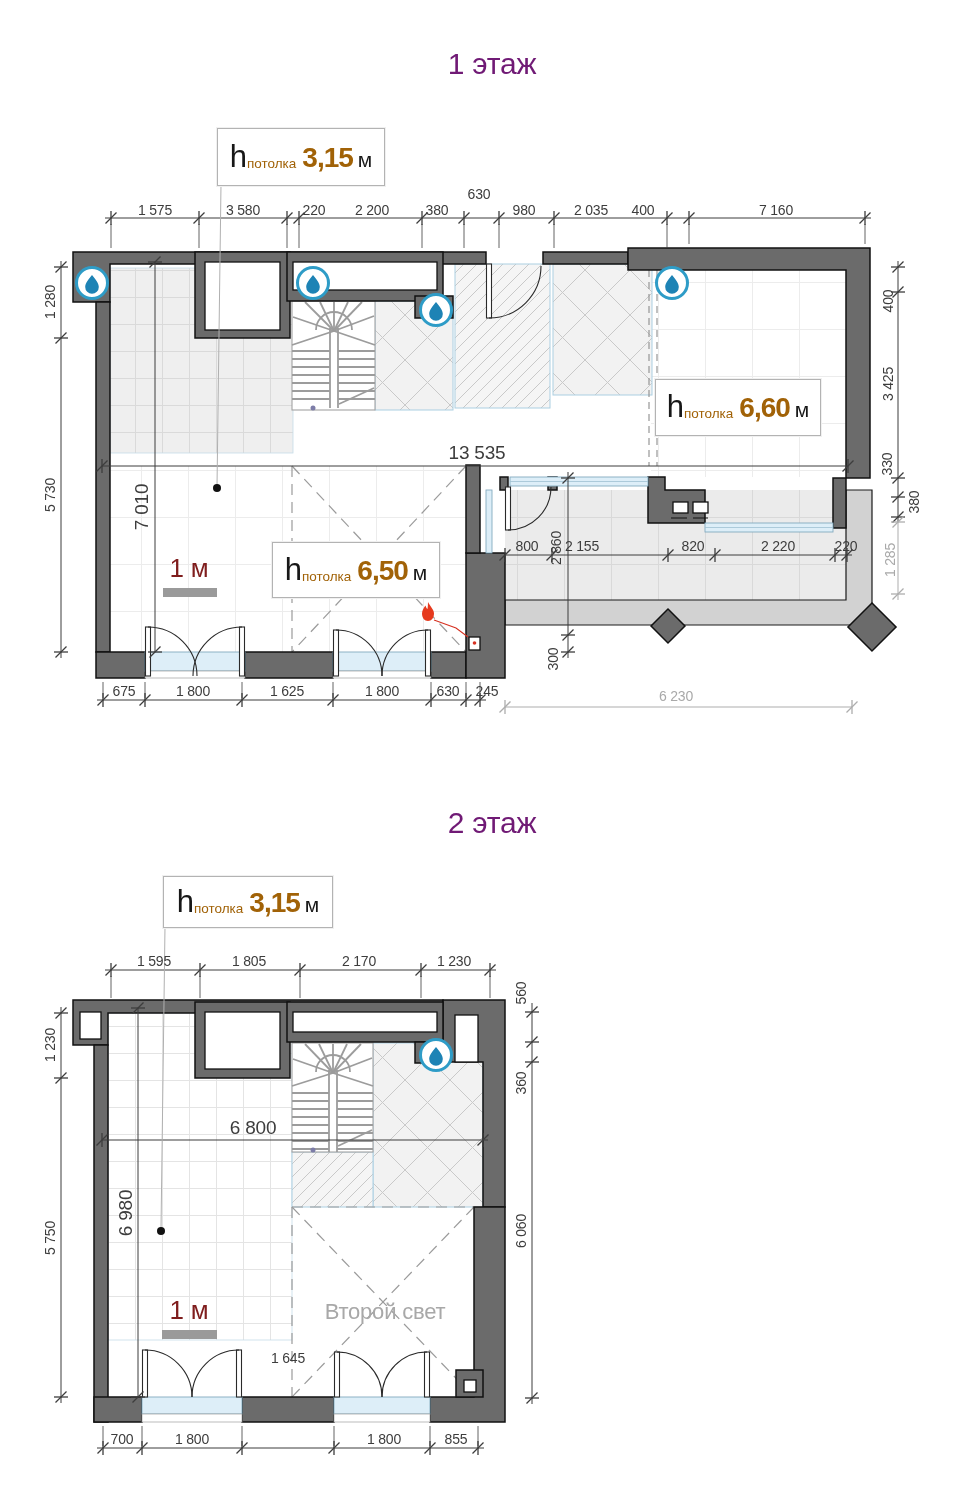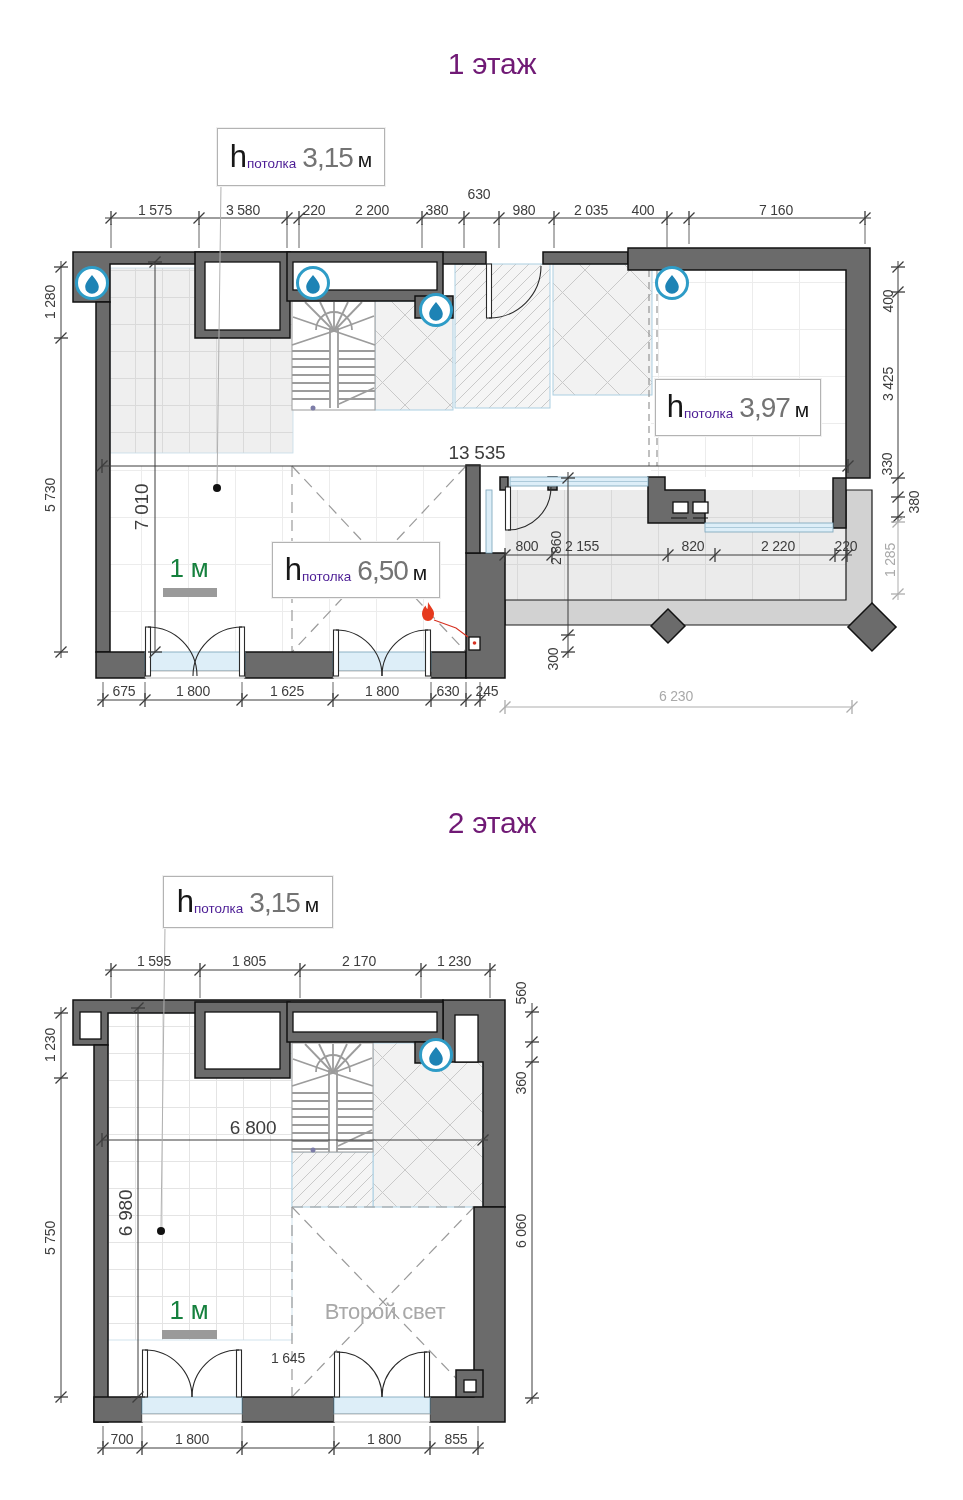--- a/index.html
+++ b/index.html
@@ -9,25 +9,25 @@
   .lbl{position:absolute;transform:translate(-50%,-50%);font-size:14px;color:#3d3d3d;
        white-space:nowrap;letter-spacing:-0.2px;line-height:1;}
   .rot{transform:translate(-50%,-50%) rotate(-90deg);}
   .grayt{color:#a9a9a9;}
   .big{font-size:19px;}
   .title{font-size:30px;color:#701a75;}
   .hbox{position:absolute;background:#fff;border:1.5px solid #b3b3b3;
         display:flex;align-items:center;justify-content:center;box-shadow:0 0 0 1px #f0f0f0;}
   .hrow{display:flex;align-items:baseline;white-space:nowrap;}
   .hh{font-size:31px;line-height:1;color:#171717;}
-  .hs{font-size:13.5px;color:#4c1d95;transform:translateY(1px);}
-  .hv{font-size:28px;color:#737373;letter-spacing:-1px;margin-left:6px;}
+  .hs{font-size:13.5px;color:#a16207;transform:translateY(1px);}
+  .hv{font-size:28px;color:#a16207;letter-spacing:-1px;margin-left:6px;font-weight:bold;}
   .hu{font-size:21px;color:#171717;margin-left:5px;}
   .scalebar{position:absolute;background:#9a9a9a;}
-  .scale-lbl{font-size:26px;color:#15803d;}
+  .scale-lbl{font-size:26px;color:#7f1d1d;}
   .void-lbl{font-size:22px;color:#a8a8a8;}
 </style>
 </head>
 <body>
 
 <div class="sheet">
 
 <svg class="plan" width="963" height="1500" viewBox="0 0 963 1500">
   <defs>
     <pattern id="t27" width="27" height="27" patternUnits="userSpaceOnUse">
@@ -372,21 +372,21 @@
         <span class="hh">h</span>
         <span class="hs">потолка</span>
         <span class="hv">3,15</span>
         <span class="hu">м</span>
       </span>
 </div>
 <div class="hbox" style="left:655px;top:379px;width:164px;height:55px">
   <span class="hrow">
         <span class="hh">h</span>
         <span class="hs">потолка</span>
-        <span class="hv">3,97</span>
+        <span class="hv">6,60</span>
         <span class="hu">м</span>
       </span>
 </div>
 <div class="hbox" style="left:272px;top:542px;width:166px;height:54px">
   <span class="hrow">
         <span class="hh">h</span>
         <span class="hs">потолка</span>
         <span class="hv">6,50</span>
         <span class="hu">м</span>
       </span>

